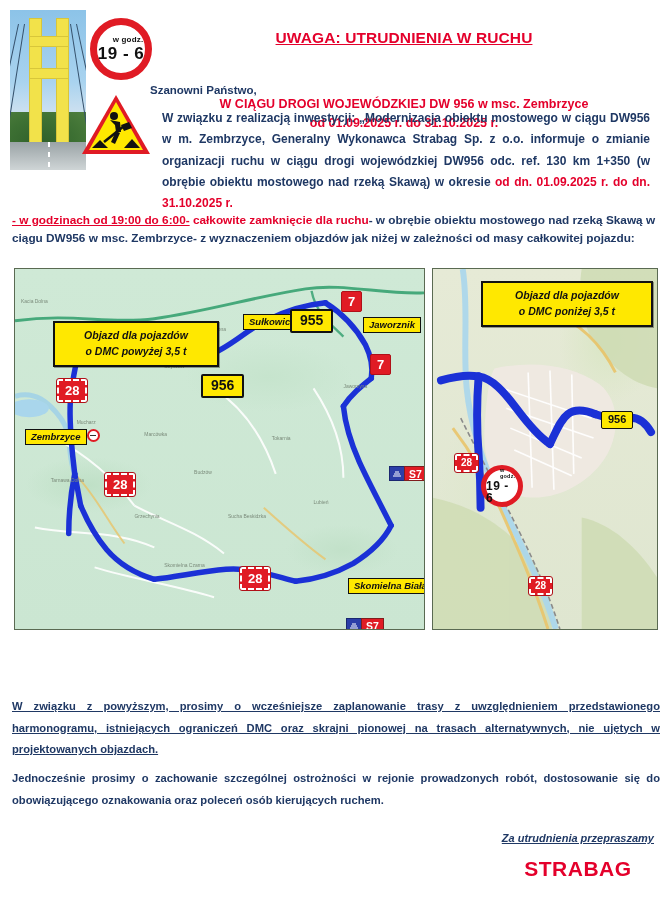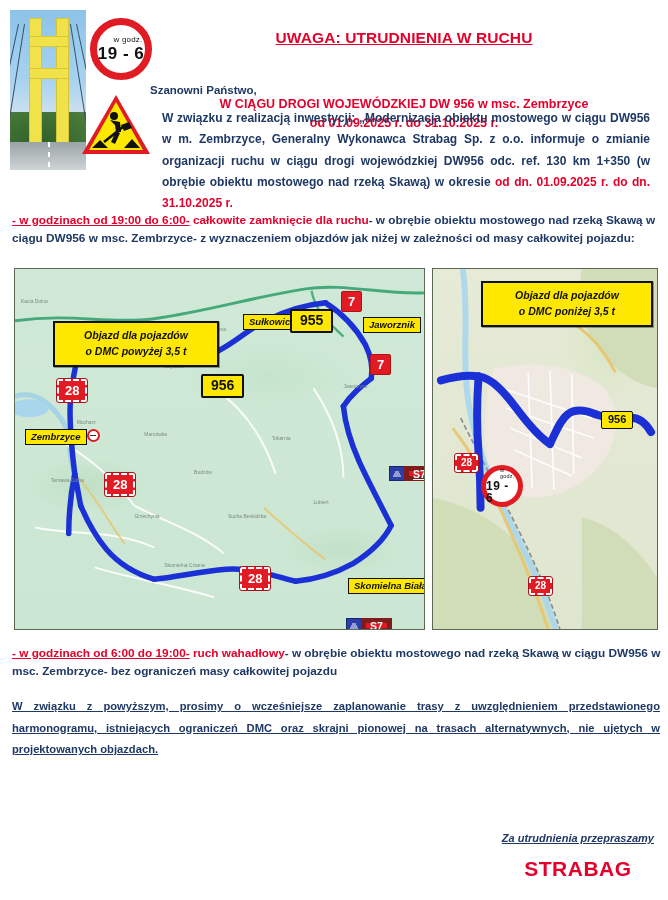--- a/index.html
+++ b/index.html
@@ -33,21 +33,21 @@
   .bridge-photo .pylon{position:absolute;background:#f2e24a;border:1px solid #d8c63a;}
   .bridge-photo .cross{position:absolute;background:#f2e24a;border:1px solid #d8c63a;}
 
   
   .sign-time{
     position:absolute;width:62px;height:62px;border-radius:50%;
     background:#ffffff;border:7px solid #e01b24;
     box-sizing:border-box;display:flex;flex-direction:column;
     align-items:center;justify-content:center;color:#111;
   }
-  .sign-time .lbl{font-size:8px;font-weight:normal;line-height:1;margin-bottom:1px;letter-spacing:.2px;margin-left:14px;}
+  .sign-time .lbl{font-size:8px;font-weight:bold;line-height:1;margin-bottom:1px;letter-spacing:.2px;margin-left:14px;}
   .sign-time .hrs{font-size:17px;font-weight:bold;line-height:1;letter-spacing:.5px;}
   #sign-time-header{left:90px;top:18px;}
 
   
   .sign-works{position:absolute;left:80px;top:92px;width:72px;height:66px;}
   .sign-works svg{display:block;width:72px;height:66px;}
 
   .title-block{position:absolute;left:150px;top:28px;width:508px;text-align:center;}
   .title-main{
     color:#e4002b;font-size:15.5px;font-weight:bold;
@@ -128,21 +128,21 @@
 
   
   .s7{position:absolute;display:flex;align-items:stretch;height:15px;}
   .s7 .ico{
     width:15px;background:#2b3ea8;display:flex;align-items:center;justify-content:center;
     border:1px solid #1a2770;border-right:0;box-sizing:border-box;
   }
   .s7 .ico svg{width:10px;height:8px;display:block;}
   .s7 .num{
     background:#e01b24;color:#fff;font-weight:bold;font-size:10.5px;
-    padding:0 4px;display:flex;align-items:center;border:5px solid #7f1d1d;
+    padding:0 4px;display:flex;align-items:center;border:1px solid #7f1d1d;
     box-sizing:border-box;
     text-decoration:underline;
   }
   .sign-time.mini{width:42px;height:42px;border-width:5px;}
   .sign-time.mini .lbl{font-size:5.5px;}
   .sign-time.mini .hrs{font-size:12px;}
 
   .closure-dot{
     position:absolute;width:13px;height:13px;border-radius:50%;
     background:#fff;border:2.5px solid #e01b24;box-sizing:border-box;
@@ -371,25 +371,23 @@
       <div class="shield dashed sm" style="left:22px;top:185px;">28</div>
       <div class="shield dashed sm" style="left:96px;top:308px;">28</div>
 
       <div class="sign-time mini" style="left:48px;top:196px;">
         <span class="lbl">w godz.</span>
         <span class="hrs">19 - 6</span>
       </div>
     </div>
   </div>
 
-  <div class="notice" id="notice-day">
-    <span class="u-red">- w godzinach od 6:00 do 19:00-</span><span class="red"> ruch wahadłowy</span><span class="dark">- w obrębie obiektu mostowego nad rzeką Skawą w ciągu DW956 w msc. Zembrzyce- bez ograniczeń masy całkowitej pojazdu</span>
-  </div>
 
   <div class="para" id="para-plan">W związku z powyższym, prosimy o wcześniejsze zaplanowanie trasy z uwzględnieniem przedstawionego harmonogramu, istniejących ograniczeń DMC oraz skrajni pionowej na trasach alternatywnych, nie ujętych w projektowanych objazdach.</div>
+  <div class="para" id="para-caution">Jednocześnie prosimy o zachowanie szczególnej ostrożności w rejonie prowadzonych robót, dostosowanie się do obowiązującego oznakowania oraz poleceń osób kierujących ruchem.</div>
 
   <div class="signoff">
     <span class="thanks">Za utrudnienia przepraszamy</span>
     <span class="strabag">
       <span class="bar"></span>
       <span class="word">STRABAG</span>
       <span class="bar"></span>
     </span>
   </div>
 

